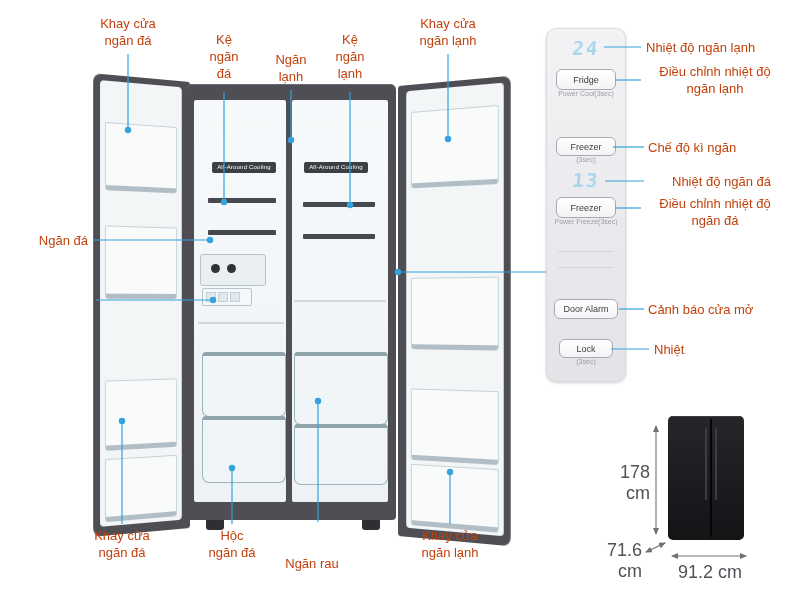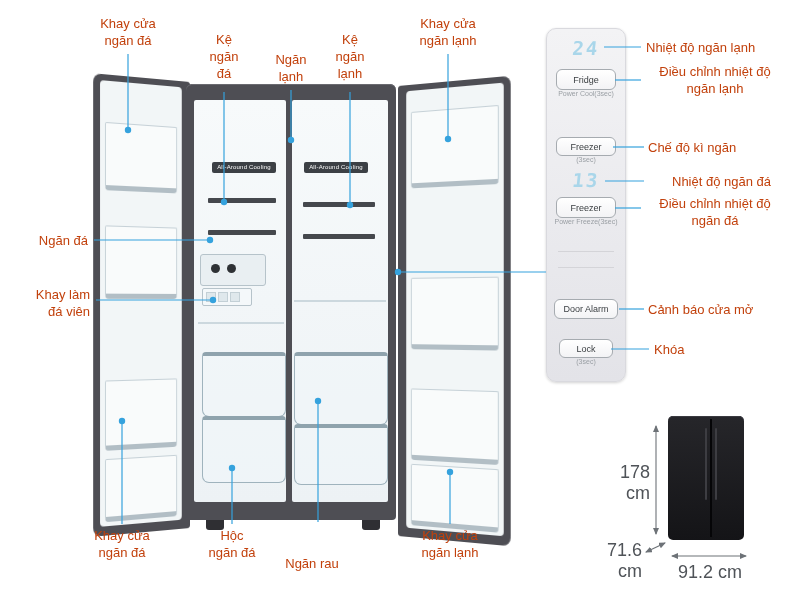--- a/index.html
+++ b/index.html
@@ -172,22 +172,20 @@
 ngăn
 đá</div>
   <div class="lbl c z6" style="left:265px;top:52px;width:52px;">Ngăn
 lạnh</div>
   <div class="lbl c z6" style="left:326px;top:32px;width:48px;">Kệ
 ngăn
 lạnh</div>
   <div class="lbl c z6" style="left:400px;top:16px;width:96px;">Khay cửa
 ngăn lạnh</div>
   <div class="lbl r z6" style="left:8px;top:233px;width:80px;">Ngăn đá</div>
-  <div class="lbl r z6" style="left:4px;top:287px;width:86px;">Khay làm
-đá viên</div>
   <div class="lbl c z6" style="left:74px;top:528px;width:96px;">Khay cửa
 ngăn đá</div>
   <div class="lbl c z6" style="left:196px;top:528px;width:72px;">Hộc
 ngăn đá</div>
   <div class="lbl c z6" style="left:276px;top:528px;width:72px;margin-top:28px;">Ngăn rau</div>
   <div class="lbl c z6" style="left:402px;top:528px;width:96px;">Khay cửa
 ngăn lạnh</div>
 
   <div class="panel">
     <div class="digits" style="top:8px;">24</div>
@@ -206,21 +204,21 @@
   </div>
 
   <div class="lbl z6" style="left:646px;top:40px;">Nhiệt độ ngăn lạnh</div>
   <div class="lbl c z6" style="left:646px;top:64px;width:138px;">Điều chỉnh nhiệt độ
 ngăn lạnh</div>
   <div class="lbl z6" style="left:648px;top:140px;">Chế độ kì ngăn</div>
   <div class="lbl z6" style="left:648px;top:174px;margin-left:24px;">Nhiệt độ ngăn đá</div>
   <div class="lbl c z6" style="left:646px;top:196px;width:138px;">Điều chỉnh nhiệt độ
 ngăn đá</div>
   <div class="lbl z6" style="left:648px;top:302px;">Cảnh báo cửa mở</div>
-  <div class="lbl z6" style="left:654px;top:342px;">Khóa</div>
+  <div class="lbl z6" style="left:654px;top:342px;">Nhiệt</div>
 
   <div class="mini">
     <div class="seam"></div>
     <div class="handle" style="left:37px;"></div>
     <div class="handle" style="left:47px;"></div>
   </div>
   <div class="dim r z6" style="left:598px;top:462px;width:52px;">178 cm</div>
   <div class="dim r z6" style="left:588px;top:540px;width:54px;">71.6 cm</div>
   <div class="dim c z6" style="left:670px;top:562px;width:80px;">91.2 cm</div>
 

